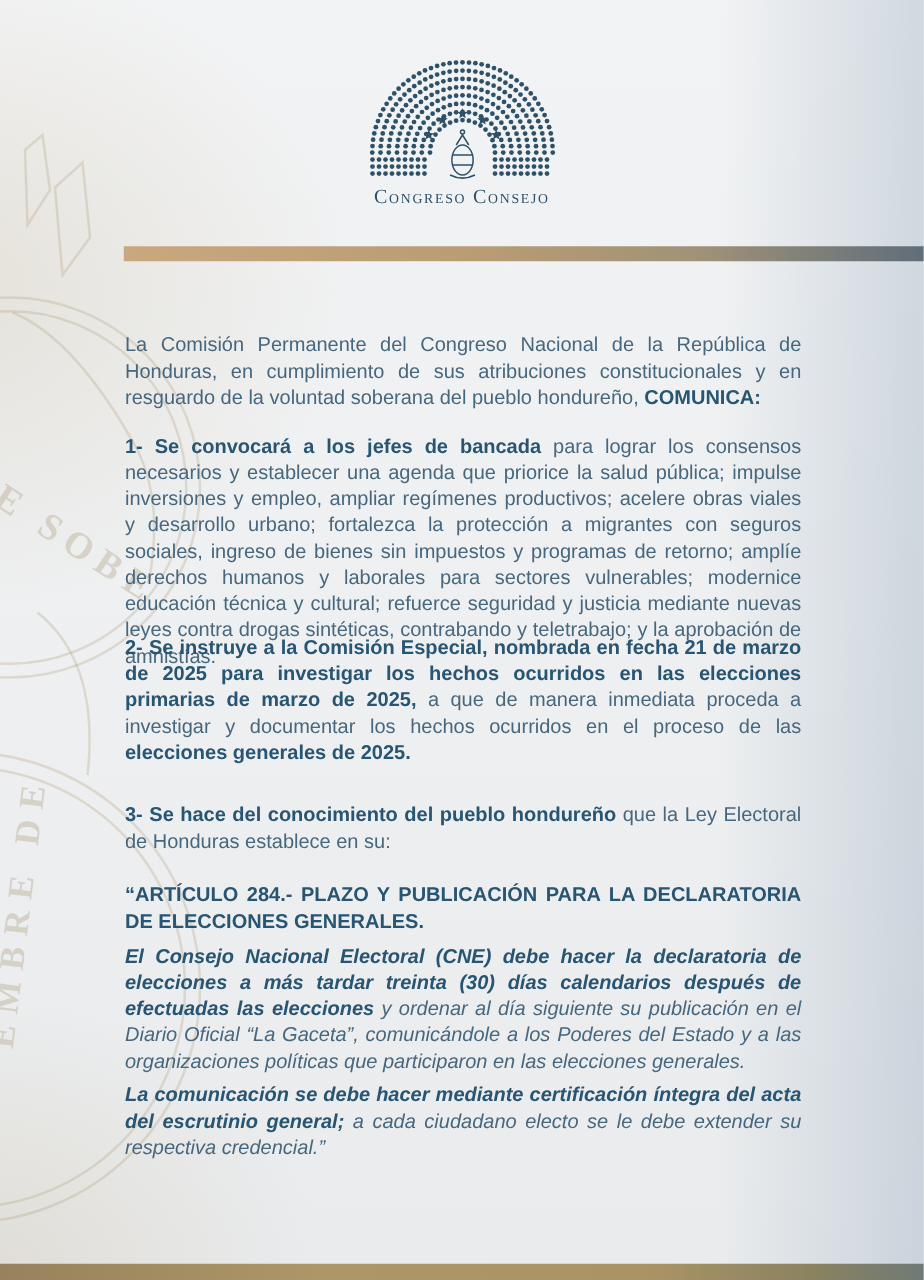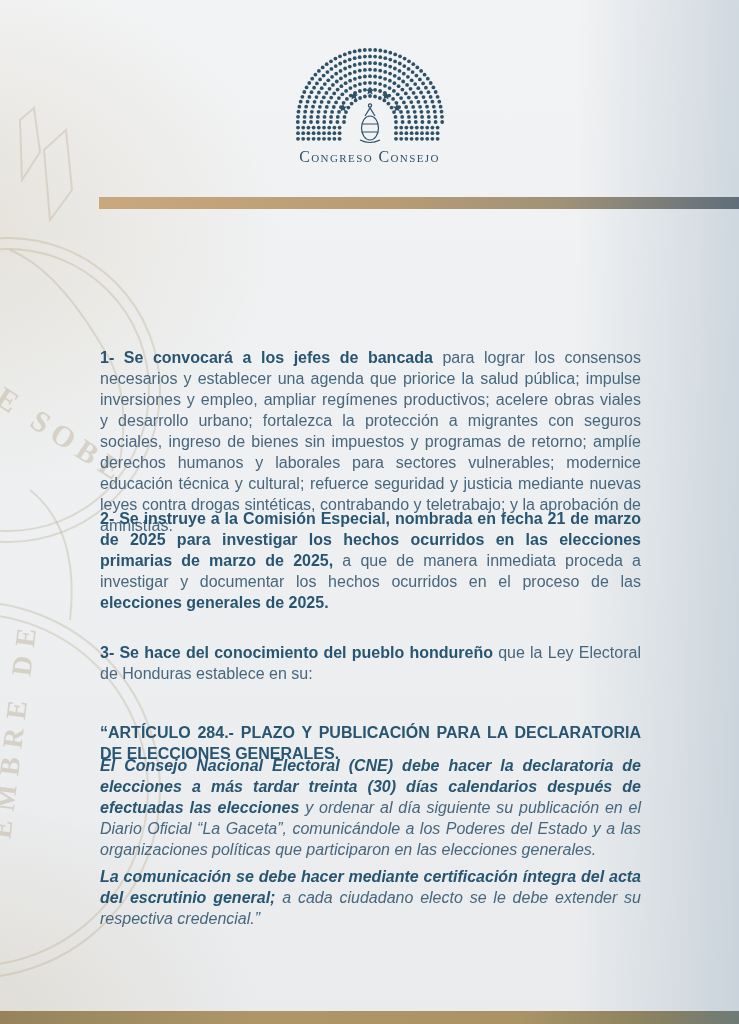--- a/index.html
+++ b/index.html
@@ -35,21 +35,21 @@
     font-size:19px; font-weight:bold; letter-spacing:0.6px; color:var(--navy);
   }
   .p{
     position:absolute; left:100px; width:541px;
     font-size:16px; line-height:21px; color:var(--body-text);
     text-align:justify; margin:0;
   }
   .p .b{font-weight:bold; color:var(--body-bold);}
   .p .i{font-style:italic;}
   .p-intro{top:266px;} .p-1{top:347px;} .p-2{top:508px;} .p-3{top:642px;}
-  .p-art{top:722px;} .p-cne{top:755px;} .p-com{top:866px;}
+  .p-art{top:706px;} .p-cne{top:755px;} .p-com{top:866px;}
 </style>
 </head>
 <body>
 
 <div class="page">
 
   <svg class="watermark" width="170" height="920" viewBox="0 0 170 920" aria-hidden="true">
     <g fill="none" stroke="rgba(178,162,133,0.30)" stroke-width="2">
       <circle cx="8" cy="330" r="152"></circle>
       <circle cx="8" cy="330" r="141"></circle>
@@ -382,20 +382,21 @@
         <polygon points="95.0,48.6 96.2,51.4 99.2,51.6 96.9,53.6 97.6,56.6 95.0,55.0 92.4,56.6 93.1,53.6 90.8,51.6 93.8,51.4" fill="#2e5168"></polygon>
         <polygon points="111.0,53.6 112.2,56.4 115.2,56.6 112.9,58.6 113.6,61.6 111.0,60.0 108.4,61.6 109.1,58.6 106.8,56.6 109.8,56.4" fill="#2e5168"></polygon>
         <polygon points="122.0,65.6 123.2,68.4 126.2,68.6 123.9,70.6 124.6,73.6 122.0,72.0 119.4,73.6 120.1,70.6 117.8,68.6 120.8,68.4" fill="#2e5168"></polygon>
       </svg>
     <div class="logo-name">Congreso Consejo</div>
   </div>
 
   <div class="top-bar"></div>
 
 
+  <p class="p p-intro"><span>La Comisión Permanente del Congreso Nacional de la República de Honduras, en cumplimiento de sus atribuciones constitucionales y en resguardo de la voluntad soberana del pueblo hondureño, </span><span class="b">COMUNICA:</span></p>
   <p class="p p-1"><span class="b">1- Se convocará a los jefes de bancada</span><span> para lograr los consensos necesarios y establecer una agenda que priorice la salud pública; impulse inversiones y empleo, ampliar regímenes productivos; acelere obras viales y desarrollo urbano; fortalezca la protección a migrantes con seguros sociales, ingreso de bienes sin impuestos y programas de retorno; amplíe derechos humanos y laborales para sectores vulnerables; modernice educación técnica y cultural; refuerce seguridad y justicia mediante nuevas leyes contra drogas sintéticas, contrabando y teletrabajo; y la aprobación de amnistías.</span></p>
   <p class="p p-2"><span class="b">2- Se instruye a la Comisión Especial, nombrada en fecha 21 de marzo de 2025 para investigar los hechos ocurridos en las elecciones primarias de marzo de 2025,</span><span> a que de manera inmediata proceda a investigar y documentar los hechos ocurridos en el proceso de las </span><span class="b">elecciones generales de 2025.</span></p>
   <p class="p p-3"><span class="b">3- Se hace del conocimiento del pueblo hondureño</span><span> que la Ley Electoral de Honduras establece en su:</span></p>
   <p class="p p-art"><span class="b">“ARTÍCULO 284.- PLAZO Y PUBLICACIÓN PARA LA DECLARATORIA DE ELECCIONES GENERALES.</span></p>
   <p class="p p-cne"><span class="b i">El Consejo Nacional Electoral (CNE) debe hacer la declaratoria de elecciones a más tardar treinta (30) días calendarios después de efectuadas las elecciones</span><span class="i"> y ordenar al día siguiente su publicación en el Diario Oficial “La Gaceta”, comunicándole a los Poderes del Estado y a las organizaciones políticas que participaron en las elecciones generales.</span></p>
   <p class="p p-com"><span class="b i">La comunicación se debe hacer mediante certificación íntegra del acta del escrutinio general;</span><span class="i"> a cada ciudadano electo se le debe extender su respectiva credencial.”</span></p>
 
   <div class="bottom-bar"></div>
 </div>
 

